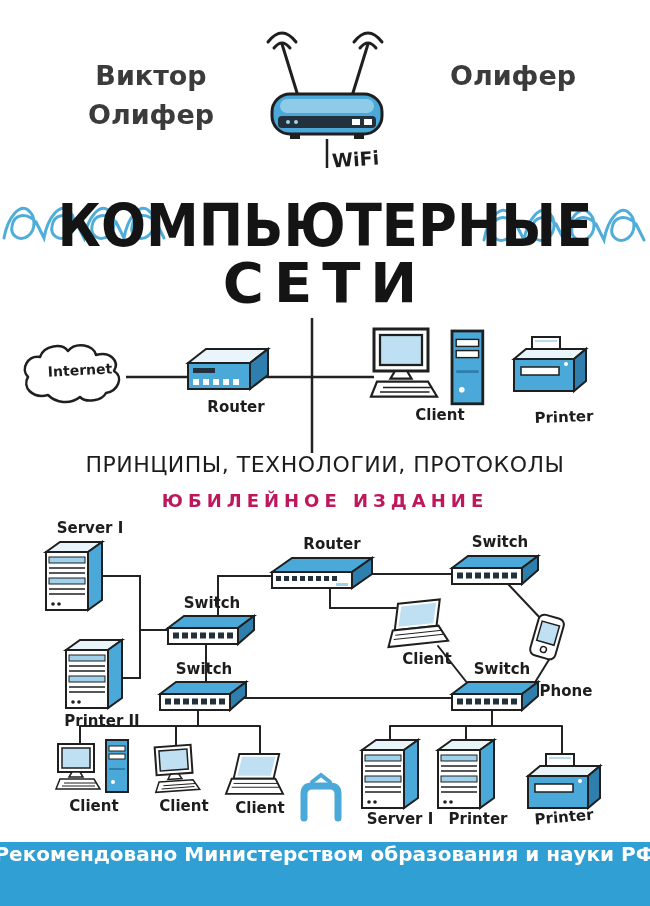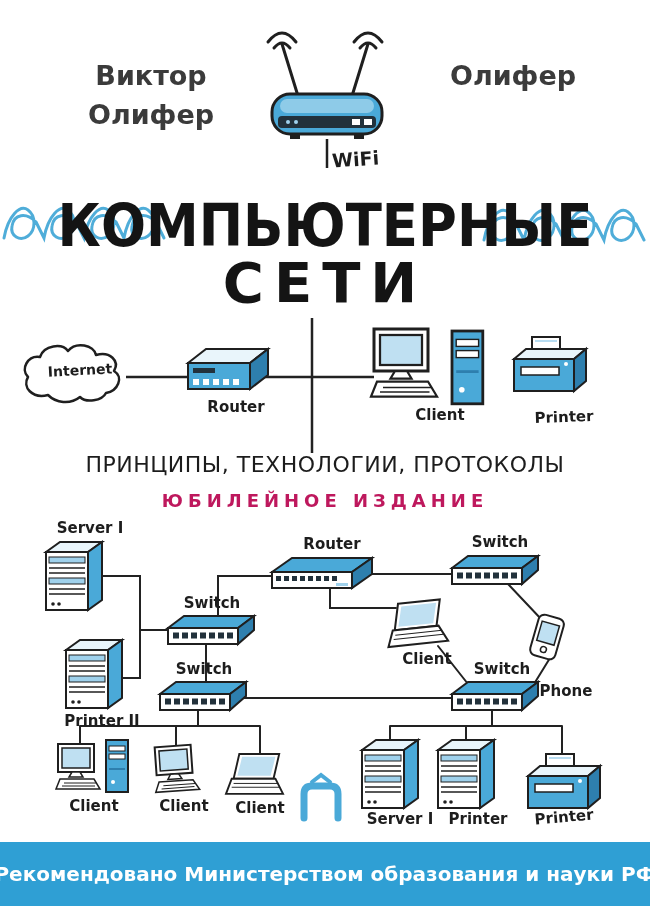--- a/index.html
+++ b/index.html
@@ -6,21 +6,21 @@
   .cover{position:relative;width:650px;height:906px;background:#ffffff;overflow:hidden;margin:0 auto;font-family:"DejaVu Sans",sans-serif;}
   .abs{position:absolute;}
   .author{font-size:27px;font-weight:bold;color:#3b3b3b;text-align:center;line-height:1.45;}
   .author span{display:block;}
   .title{left:0;width:100%;text-align:center;font-weight:bold;color:#141414;transform-origin:center top;}
   #title1{top:192px;font-size:53px;transform:scaleY(1.1);}
   #title2{top:250px;font-size:56px;letter-spacing:10px;}
   .hl{font-weight:bold;color:#1d1d1d;font-size:15px;text-align:center;}
   .subtitle{top:452px;left:0;width:100%;text-align:center;font-size:22px;font-weight:normal;color:#1c1c1c;letter-spacing:.5px;}
   .edition{top:490px;left:0;width:100%;text-align:center;font-size:18px;font-weight:bold;color:#be185d;letter-spacing:5px;}
-  .banner{top:842px;left:0;width:650px;height:64px;background:#2f9fd4;display:flex;align-items:center;justify-content:center;}
+  .banner{top:842px;left:0;width:650px;height:64px;background:#2f9fd4;display:flex;align-items:flex-start;justify-content:center;}
   .banner span{color:#ffffff;font-weight:bold;font-size:20px;white-space:nowrap;}
   svg{display:block;}
 </style>
 </head>
 <body>
 
 <div class="cover">
 
   <div class="abs author" style="left:84px;top:56px;width:134px;">
     <span>Виктор</span>

